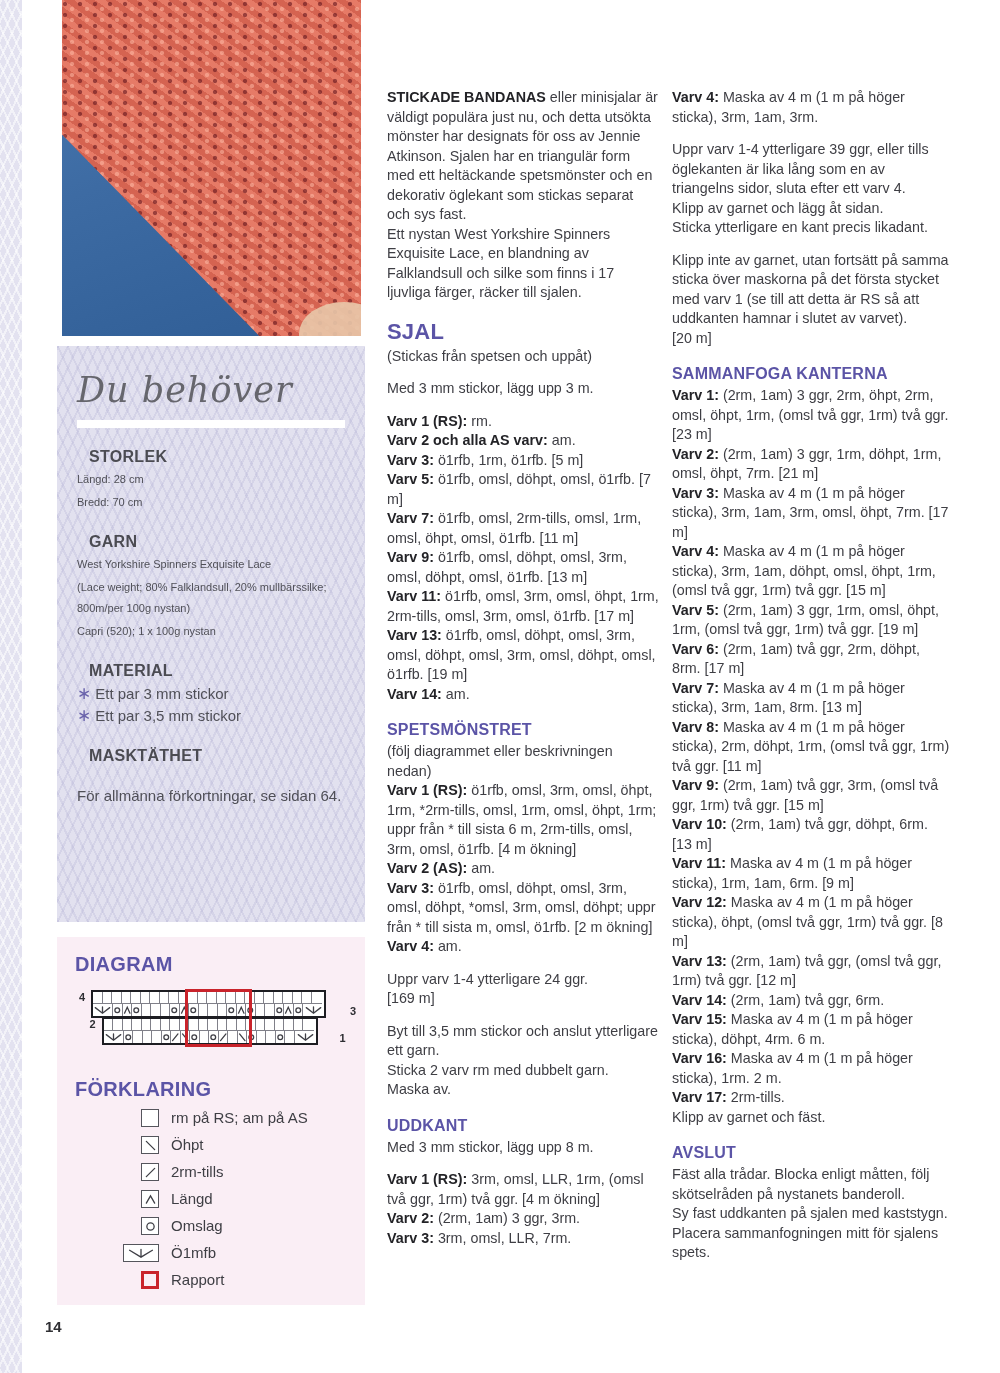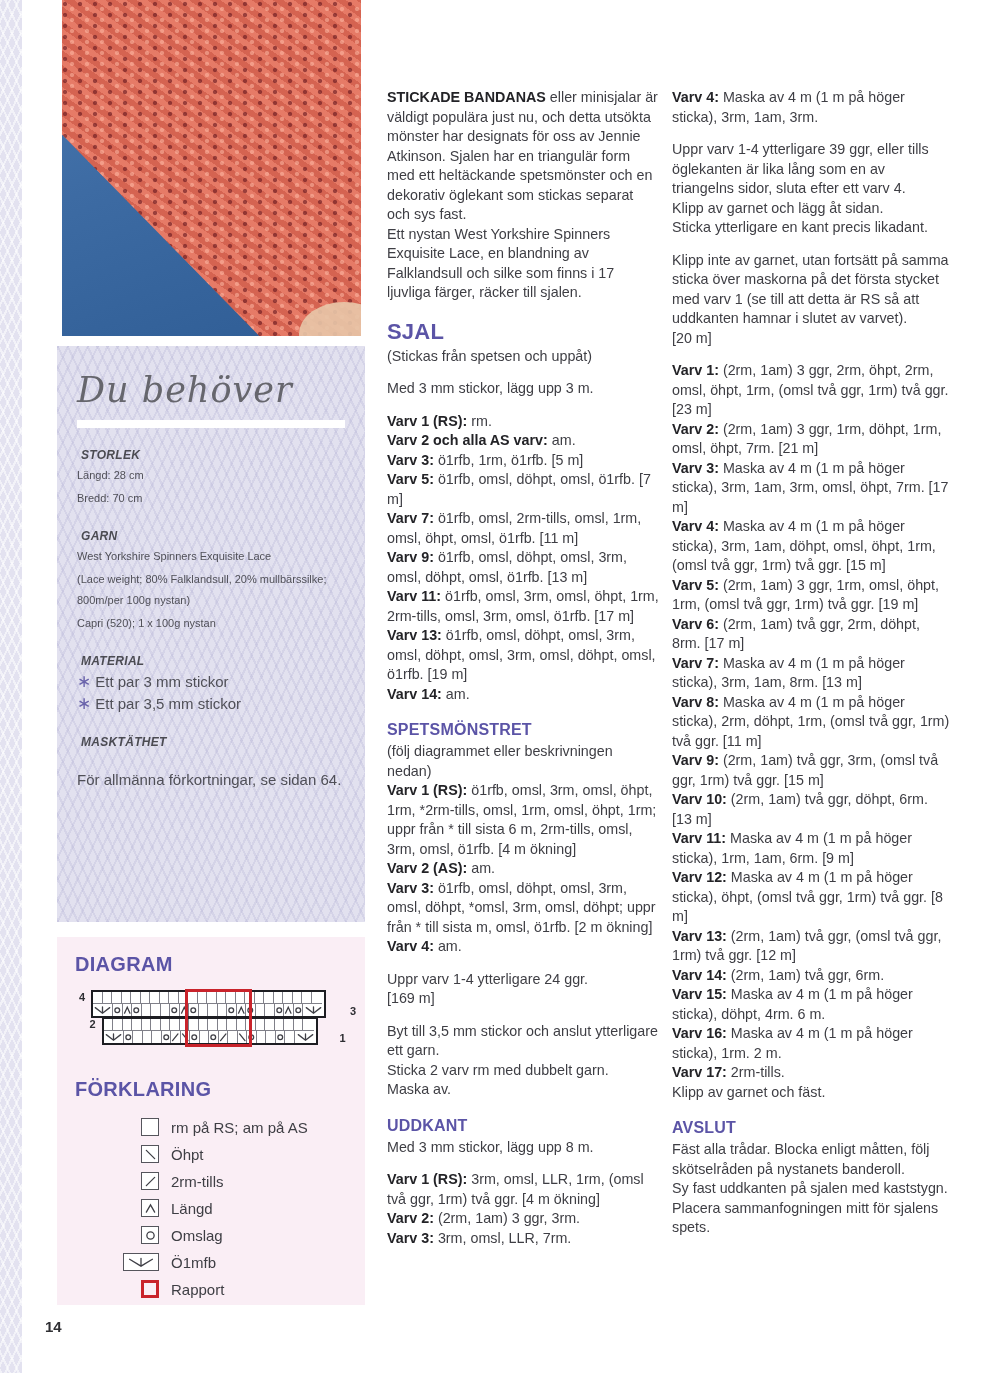--- a/index.html
+++ b/index.html
@@ -32,39 +32,39 @@
   .sidebar{
     position:absolute;left:57px;top:346px;width:308px;height:576px;box-sizing:border-box;
     padding:24px 20px 0 20px;background:#e2e1ef;
     background-image:
       repeating-linear-gradient(115deg, rgba(178,176,212,.28) 0 2px, transparent 2px 9px),
       repeating-linear-gradient(65deg, rgba(178,176,212,.28) 0 2px, transparent 2px 9px);
     color:#4f4f57;
   }
   .script-title{font-family:"DejaVu Serif", serif;font-style:italic;font-size:35px;color:#66666d;letter-spacing:1px;}
   .white-bar{width:268px;height:8px;background:#ffffff;margin:10px 0 18px 0;}
-  .side-h{font-weight:bold;font-size:12px;color:#4b4b52;letter-spacing:.3px;margin:20px 0 3px 4px;font-style:italic;}
+  .side-h{font-weight:bold;font-size:16px;color:#4b4b52;letter-spacing:.3px;margin:20px 0 3px 12px;}
   .side-line{font-size:11px;line-height:21px;margin:0 0 2px 0;}
   .side-bullet{font-size:15px;line-height:22px;}
   .side-bullet .star{color:#6a63ab;font-size:17px;margin-right:4px;}
   .side-note{font-size:15px;line-height:21px;margin-top:20px;}
   
   .pinkbox{position:absolute;left:57px;top:937px;width:308px;height:368px;box-sizing:border-box;background:#faeef5;padding:16px 14px 0 18px;}
   .panel-h{color:#5b54a6;font-weight:bold;font-size:20px;letter-spacing:.3px;}
   .legend-h{margin-top:16px;}
   .chart{position:relative;height:72px;margin:14px 0 0 0;}
   .band{position:absolute;background:#fff;border:2px solid #1d1d22;}
   .band-row{display:flex;}
   .cell{box-sizing:border-box;border-right:1px solid #808089;border-bottom:1px solid #808089;background:#fff;display:flex;align-items:center;justify-content:center;}
   .cell.last{border-right:none;}
   .band-row.last .cell{border-bottom:none;}
   .rownum{position:absolute;font-size:11px;color:#2e2e33;font-weight:bold;}
   .rapport-box{position:absolute;border:3px solid #c9232b;box-sizing:border-box;z-index:4;}
   .legend{margin-top:8px;padding-left:34px;}
-  .legend-row{display:flex;align-items:flex-end;height:27px;}
+  .legend-row{display:flex;align-items:flex-start;height:27px;}
   .legend-symwrap{width:50px;display:flex;justify-content:flex-end;margin-right:12px;}
   .lg-box{box-sizing:border-box;width:18px;height:18px;border:1.5px solid #55555c;background:#fff;display:flex;align-items:center;justify-content:center;}
   .lg-box.wide{width:36px;}
   .lg-box.rapport{border:3.5px solid #c9232b;background:#faeef5;}
   .legend-label{font-size:15px;color:#3e3e44;}
   
   .col{position:absolute;top:88px;font-size:14.3px;line-height:19.5px;}
   .col1{left:387px;width:272px;}
   .col2{left:672px;width:278px;}
   .para,.prow{margin:0;}
@@ -428,20 +428,21 @@
   <section class="col col2">
       <p class="prow"><b>Varv 4:</b> Maska av 4 m (1 m på höger sticka), 3rm, 1am, 3rm.</p>
       <div class="gap"></div>
       <p class="para">Uppr varv 1-4 ytterligare 39 ggr, eller tills öglekanten är lika lång som en av triangelns sidor, sluta efter ett varv 4.</p>
       <p class="para">Klipp av garnet och lägg åt sidan.</p>
       <p class="para">Sticka ytterligare en kant precis likadant.</p>
       <div class="gap"></div>
       <p class="para">Klipp inte av garnet, utan fortsätt på samma sticka över maskorna på det första stycket med varv 1 (se till att detta är RS så att uddkanten hamnar i slutet av varvet).</p>
       <p class="para">[20 m]</p>
       <div class="gap"></div>
+      <div class="sec-h">SAMMANFOGA KANTERNA</div>
       <p class="prow"><b>Varv 1:</b> (2rm, 1am) 3 ggr, 2rm, öhpt, 2rm, omsl, öhpt, 1rm, (omsl två ggr, 1rm) två ggr. [23 m]</p>
       <p class="prow"><b>Varv 2:</b> (2rm, 1am) 3 ggr, 1rm, döhpt, 1rm, omsl, öhpt, 7rm. [21 m]</p>
       <p class="prow"><b>Varv 3:</b> Maska av 4 m (1 m på höger sticka), 3rm, 1am, 3rm, omsl, öhpt, 7rm. [17 m]</p>
       <p class="prow"><b>Varv 4:</b> Maska av 4 m (1 m på höger sticka), 3rm, 1am, döhpt, omsl, öhpt, 1rm, (omsl två ggr, 1rm) två ggr. [15 m]</p>
       <p class="prow"><b>Varv 5:</b> (2rm, 1am) 3 ggr, 1rm, omsl, öhpt, 1rm, (omsl två ggr, 1rm) två ggr. [19 m]</p>
       <p class="prow"><b>Varv 6:</b> (2rm, 1am) två ggr, 2rm, döhpt, 8rm. [17 m]</p>
       <p class="prow"><b>Varv 7:</b> Maska av 4 m (1 m på höger sticka), 3rm, 1am, 8rm. [13 m]</p>
       <p class="prow"><b>Varv 8:</b> Maska av 4 m (1 m på höger sticka), 2rm, döhpt, 1rm, (omsl två ggr, 1rm) två ggr. [11 m]</p>
       <p class="prow"><b>Varv 9:</b> (2rm, 1am) två ggr, 3rm, (omsl två ggr, 1rm) två ggr. [15 m]</p>
       <p class="prow"><b>Varv 10:</b> (2rm, 1am) två ggr, döhpt, 6rm. [13 m]</p>

